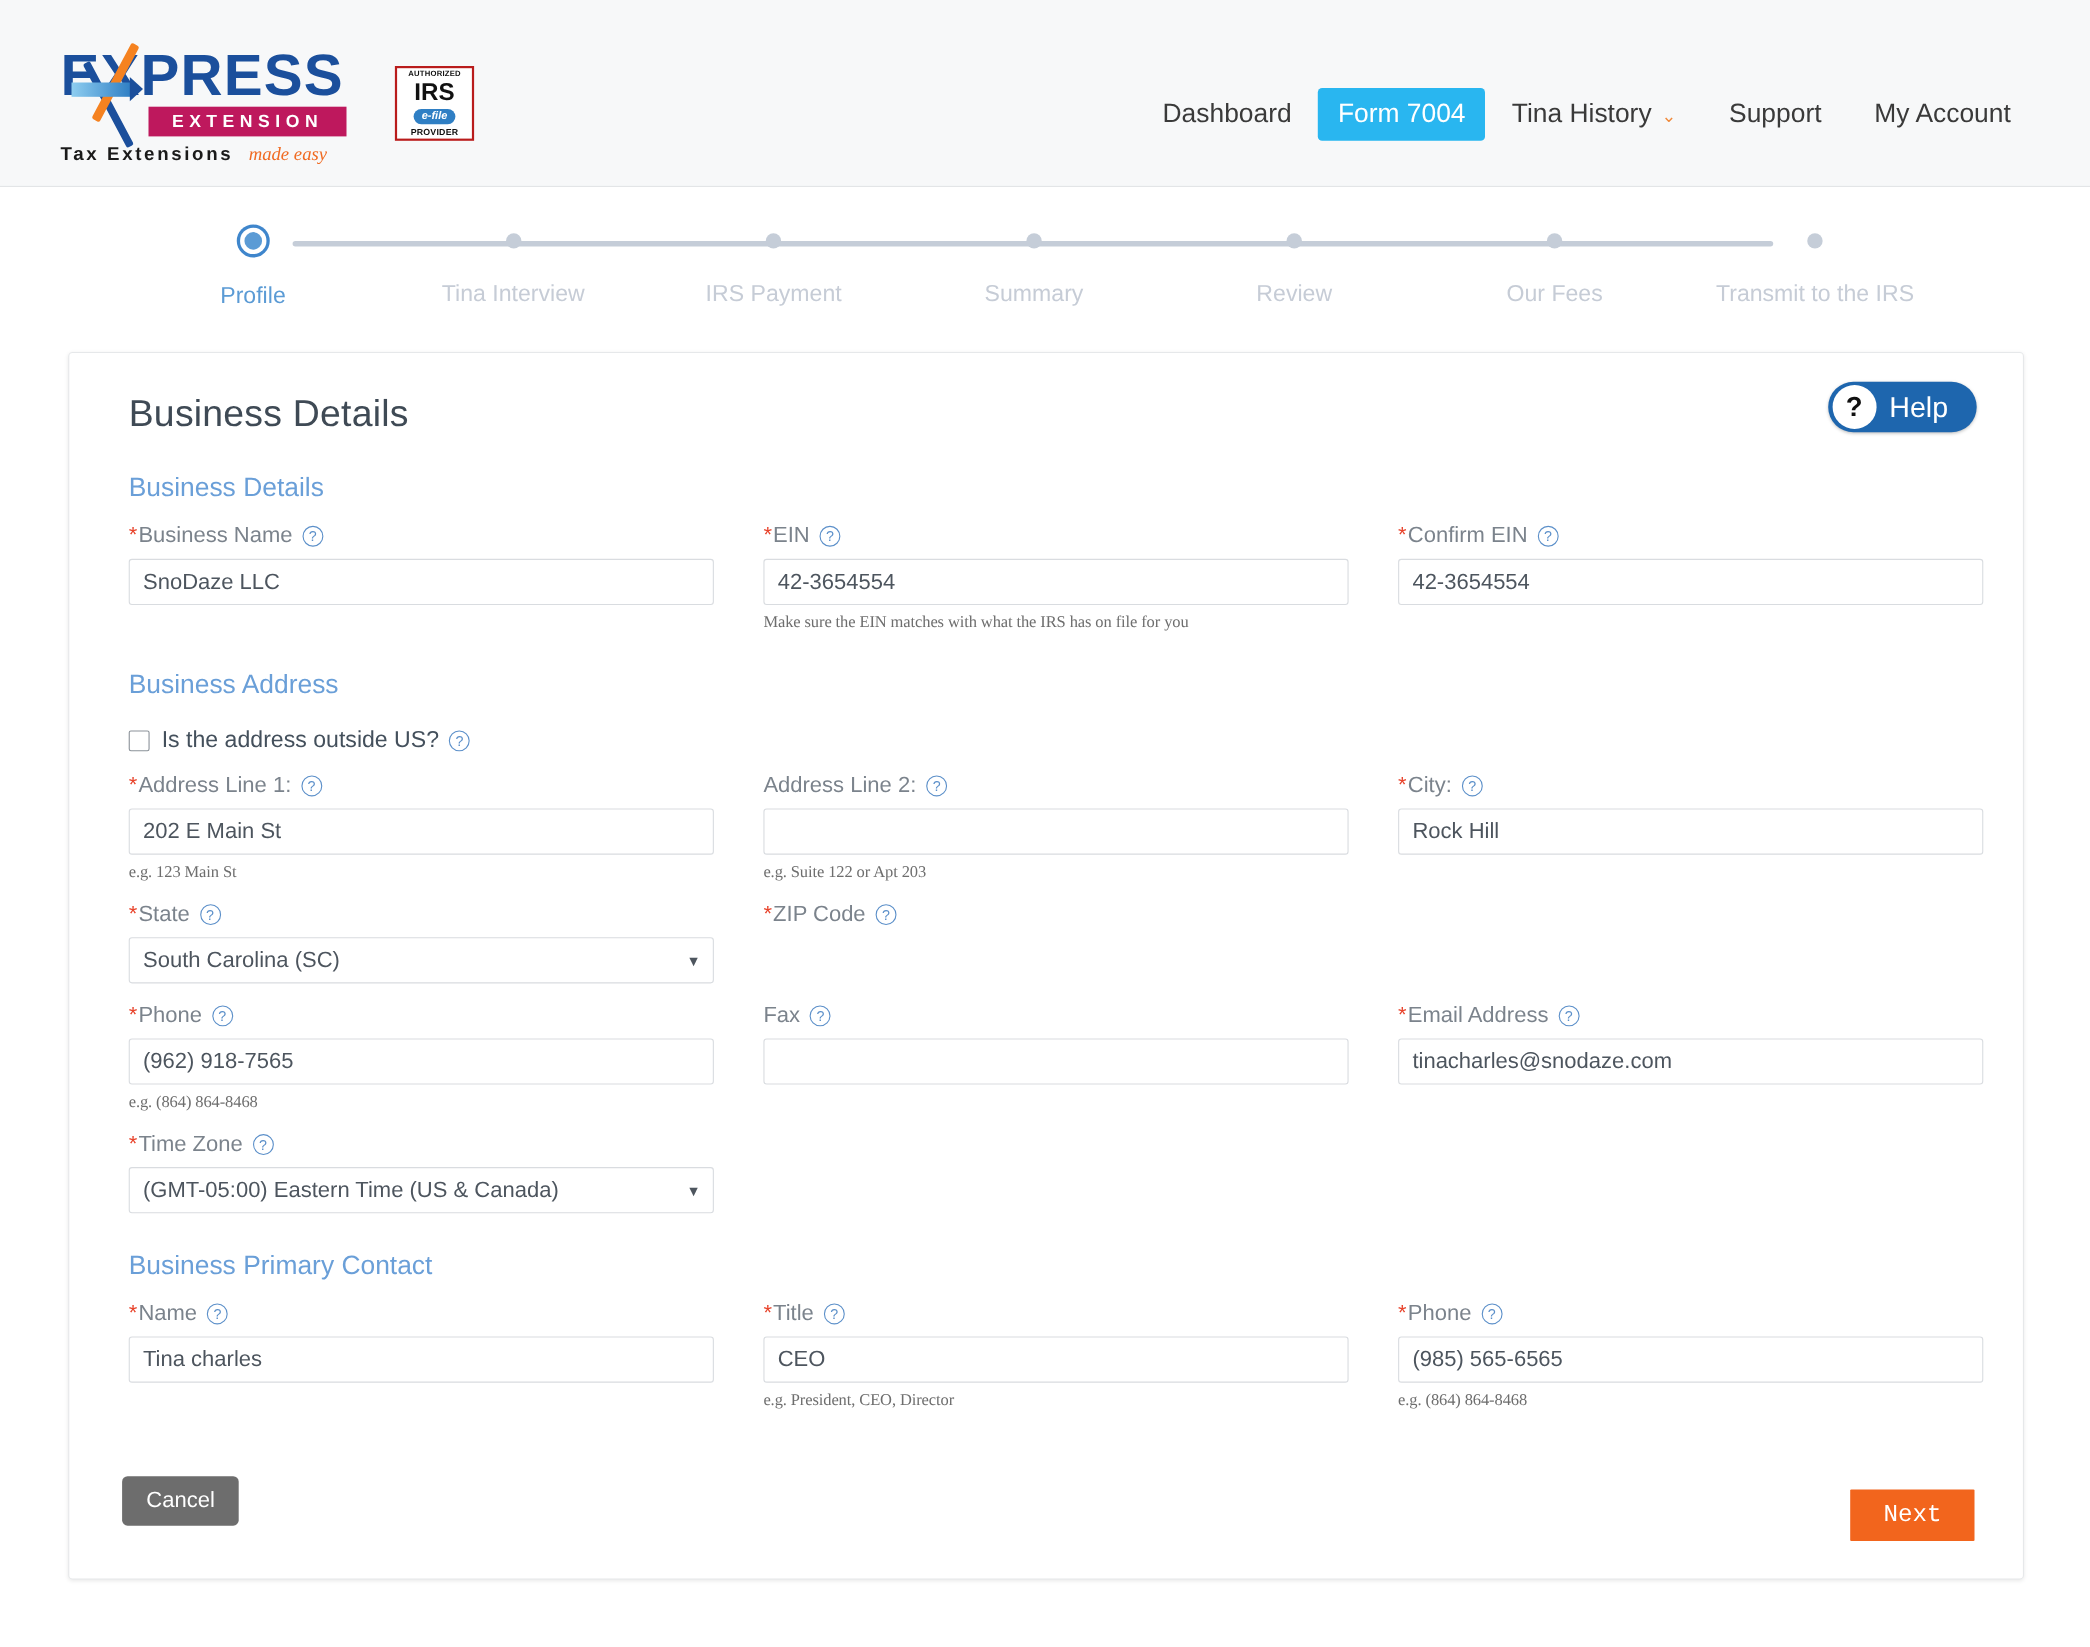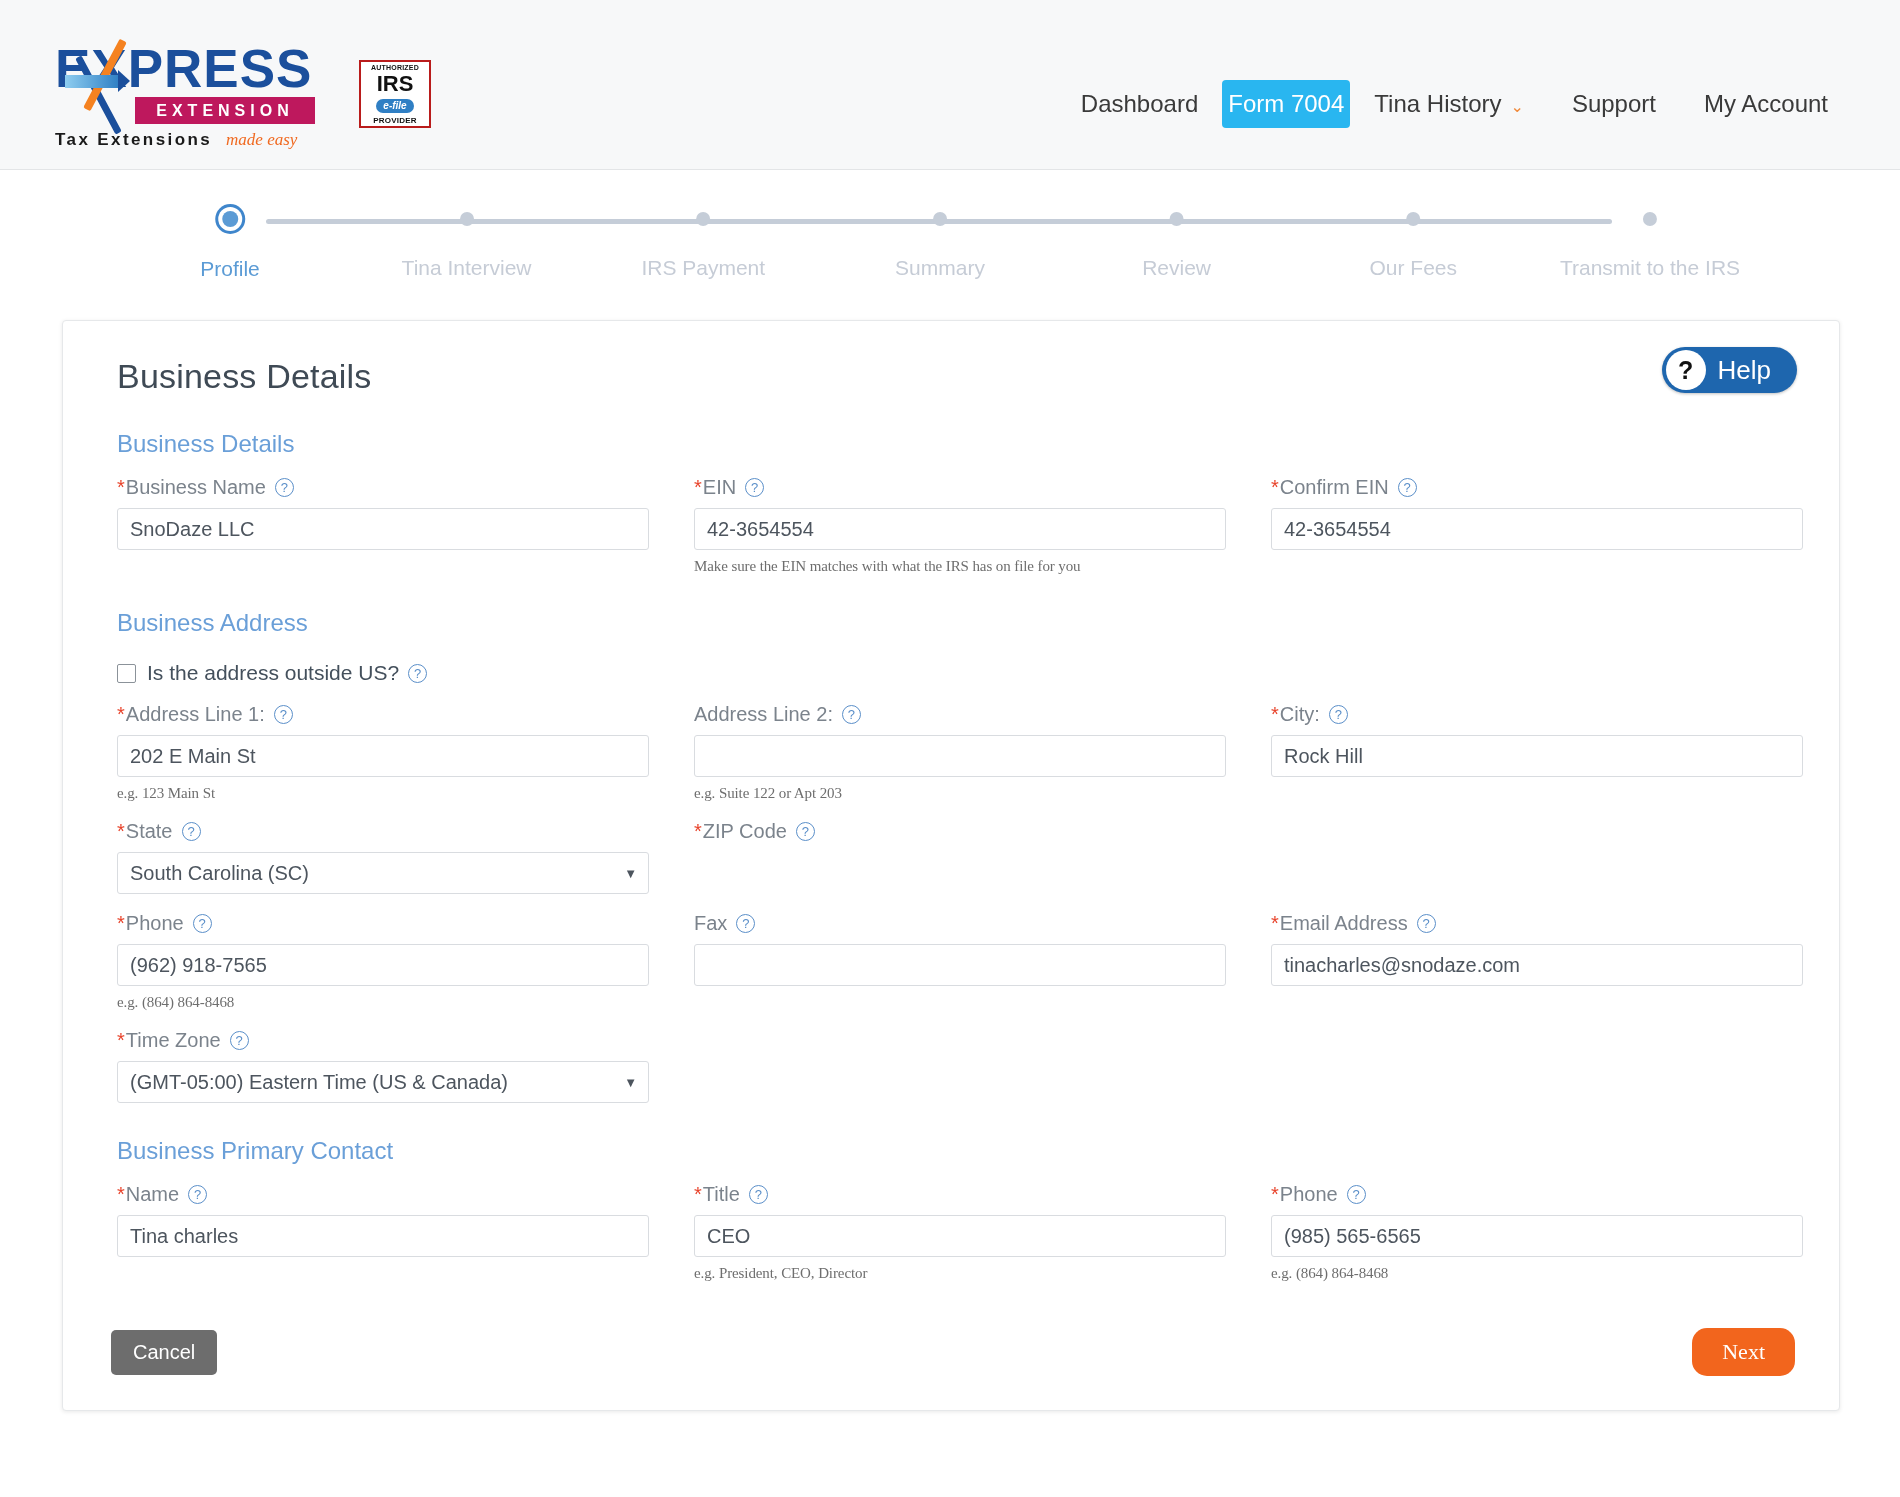--- a/index.html
+++ b/index.html
@@ -140,21 +140,21 @@
     font-size: 24px;
     color: #3a3a3a;
     padding: 0 24px;
     cursor: pointer;
     white-space: nowrap;
   }
   .nav-item.active {
     background: #29b6f0;
     color: #ffffff;
     border-radius: 4px;
-    padding: 10px 6px;
+    padding: 10px 18px;
   }
   .caret {
     display: inline-block;
     margin-left: 9px;
     color: #f08a3c;
     font-size: 16px;
   }
 
   
   .stepper-wrap {
@@ -352,25 +352,26 @@
     border-radius: 5px;
     font-size: 20px;
     padding: 11px 22px;
     cursor: pointer;
     font-family: "Liberation Sans", sans-serif;
   }
   .btn-next {
     background: #f2651d;
     color: #ffffff;
     border: none;
-    border-radius: 15px;
+    border-radius: 1px;
     font-size: 22px;
     padding: 11px 30px;
     cursor: pointer;
-    font-family: Liberation Serif, serif;
+    font-family: Liberation Mono, monospace;
+    margin-top: 26px;
   }
 </style>
 </head>
 <body>
 
 <div class="header">
   <div class="brand-area">
     <div class="logo-block">
       <div class="logo-express">EXPRESS</div>
       <div class="logo-x-stroke2"></div>

